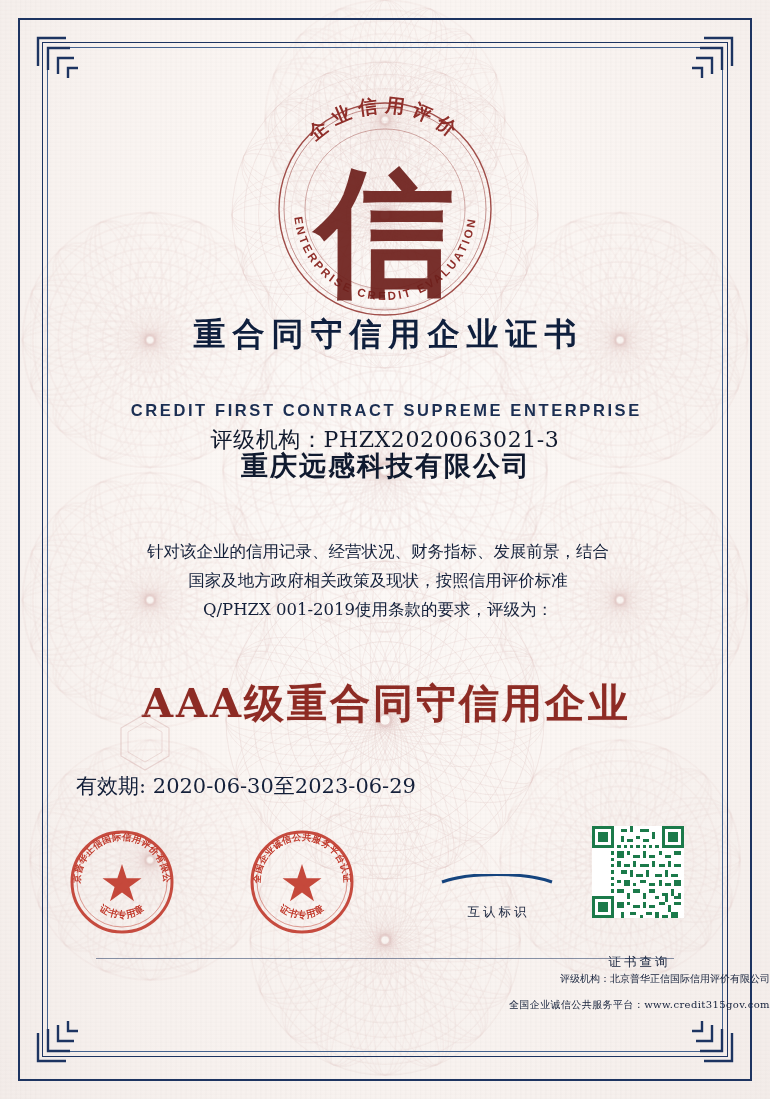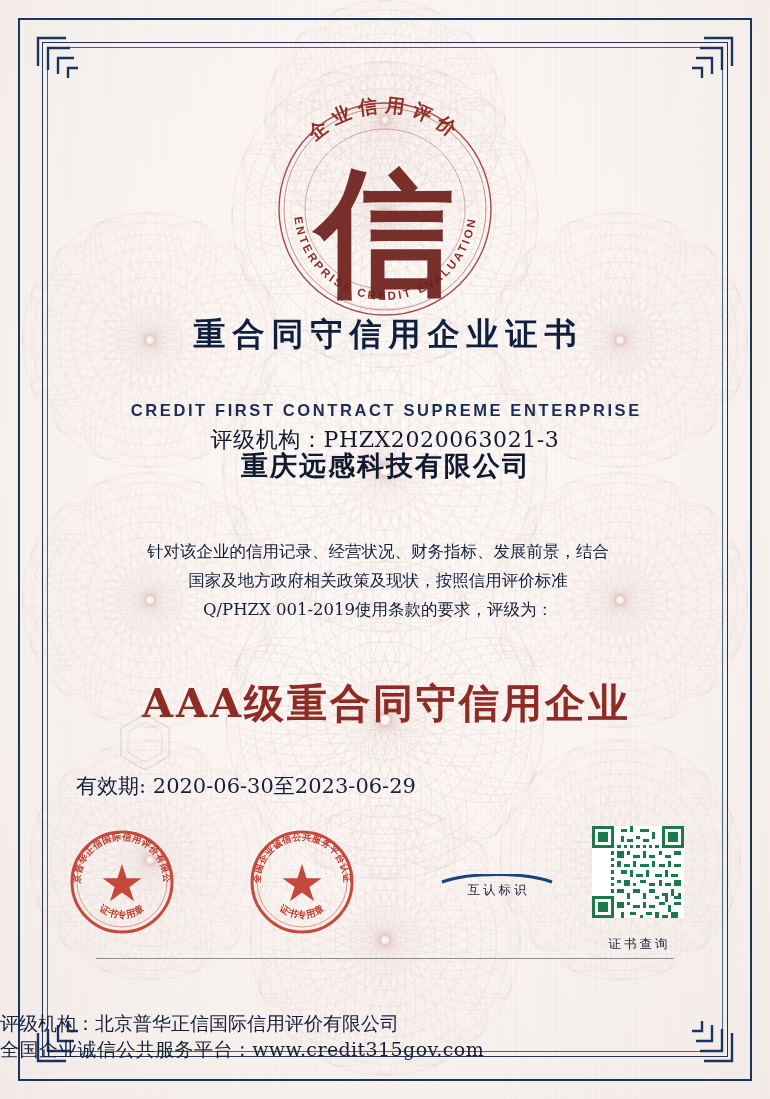--- a/index.html
+++ b/index.html
@@ -205,66 +205,66 @@
   }
   .phzx-word {
     font-family: "DejaVu Sans", "Liberation Sans", sans-serif;
     font-size: 29px;
     font-weight: bold;
     color: #15447e;
     letter-spacing: 0.5px;
     line-height: 1;
   }
   .phzx-caption {
-    margin-top: 38px;
+    margin-top: 60px;
     font-family: "DejaVu Sans", "Liberation Sans", sans-serif;
     font-size: 12.5px;
     color: #14203a;
     letter-spacing: 3px;
     text-indent: 3px;
   }
 
   .qr-block {
     position: absolute;
     left: 578px;
     top: 0px;
     width: 120px;
     text-align: center;
   }
   .qr-code {
     width: 92px;
     height: 92px;
     margin: 0 auto;
   }
   .qr-caption {
-    margin-top: 14px;
+    margin-top: 32px;
     font-family: "DejaVu Sans", "Liberation Sans", sans-serif;
     font-size: 12.5px;
     color: #14203a;
     letter-spacing: 3px;
     text-indent: 3px;
   }
 
   
   .footer-rule {
     position: absolute;
     left: 96px;
     top: 958px;
     width: 578px;
     height: 1px;
     background: #2a3f68;
     opacity: 0.55;
   }
   .footer {
     position: absolute;
-    top: 1010px;
+    top: 966px;
     width: 100%;
-    text-align: left;
+    text-align: right;
     font-family: "DejaVu Serif", "Liberation Serif", serif;
-    font-size: 19px;
+    font-size: 10px;
     color: #14203a;
     line-height: 26px;
   }
   .footer .line2 {
     font-family: "DejaVu Serif", "Liberation Serif", serif;
     letter-spacing: 0.4px;
   }
 
   .watermark-hex {
     position: absolute;

